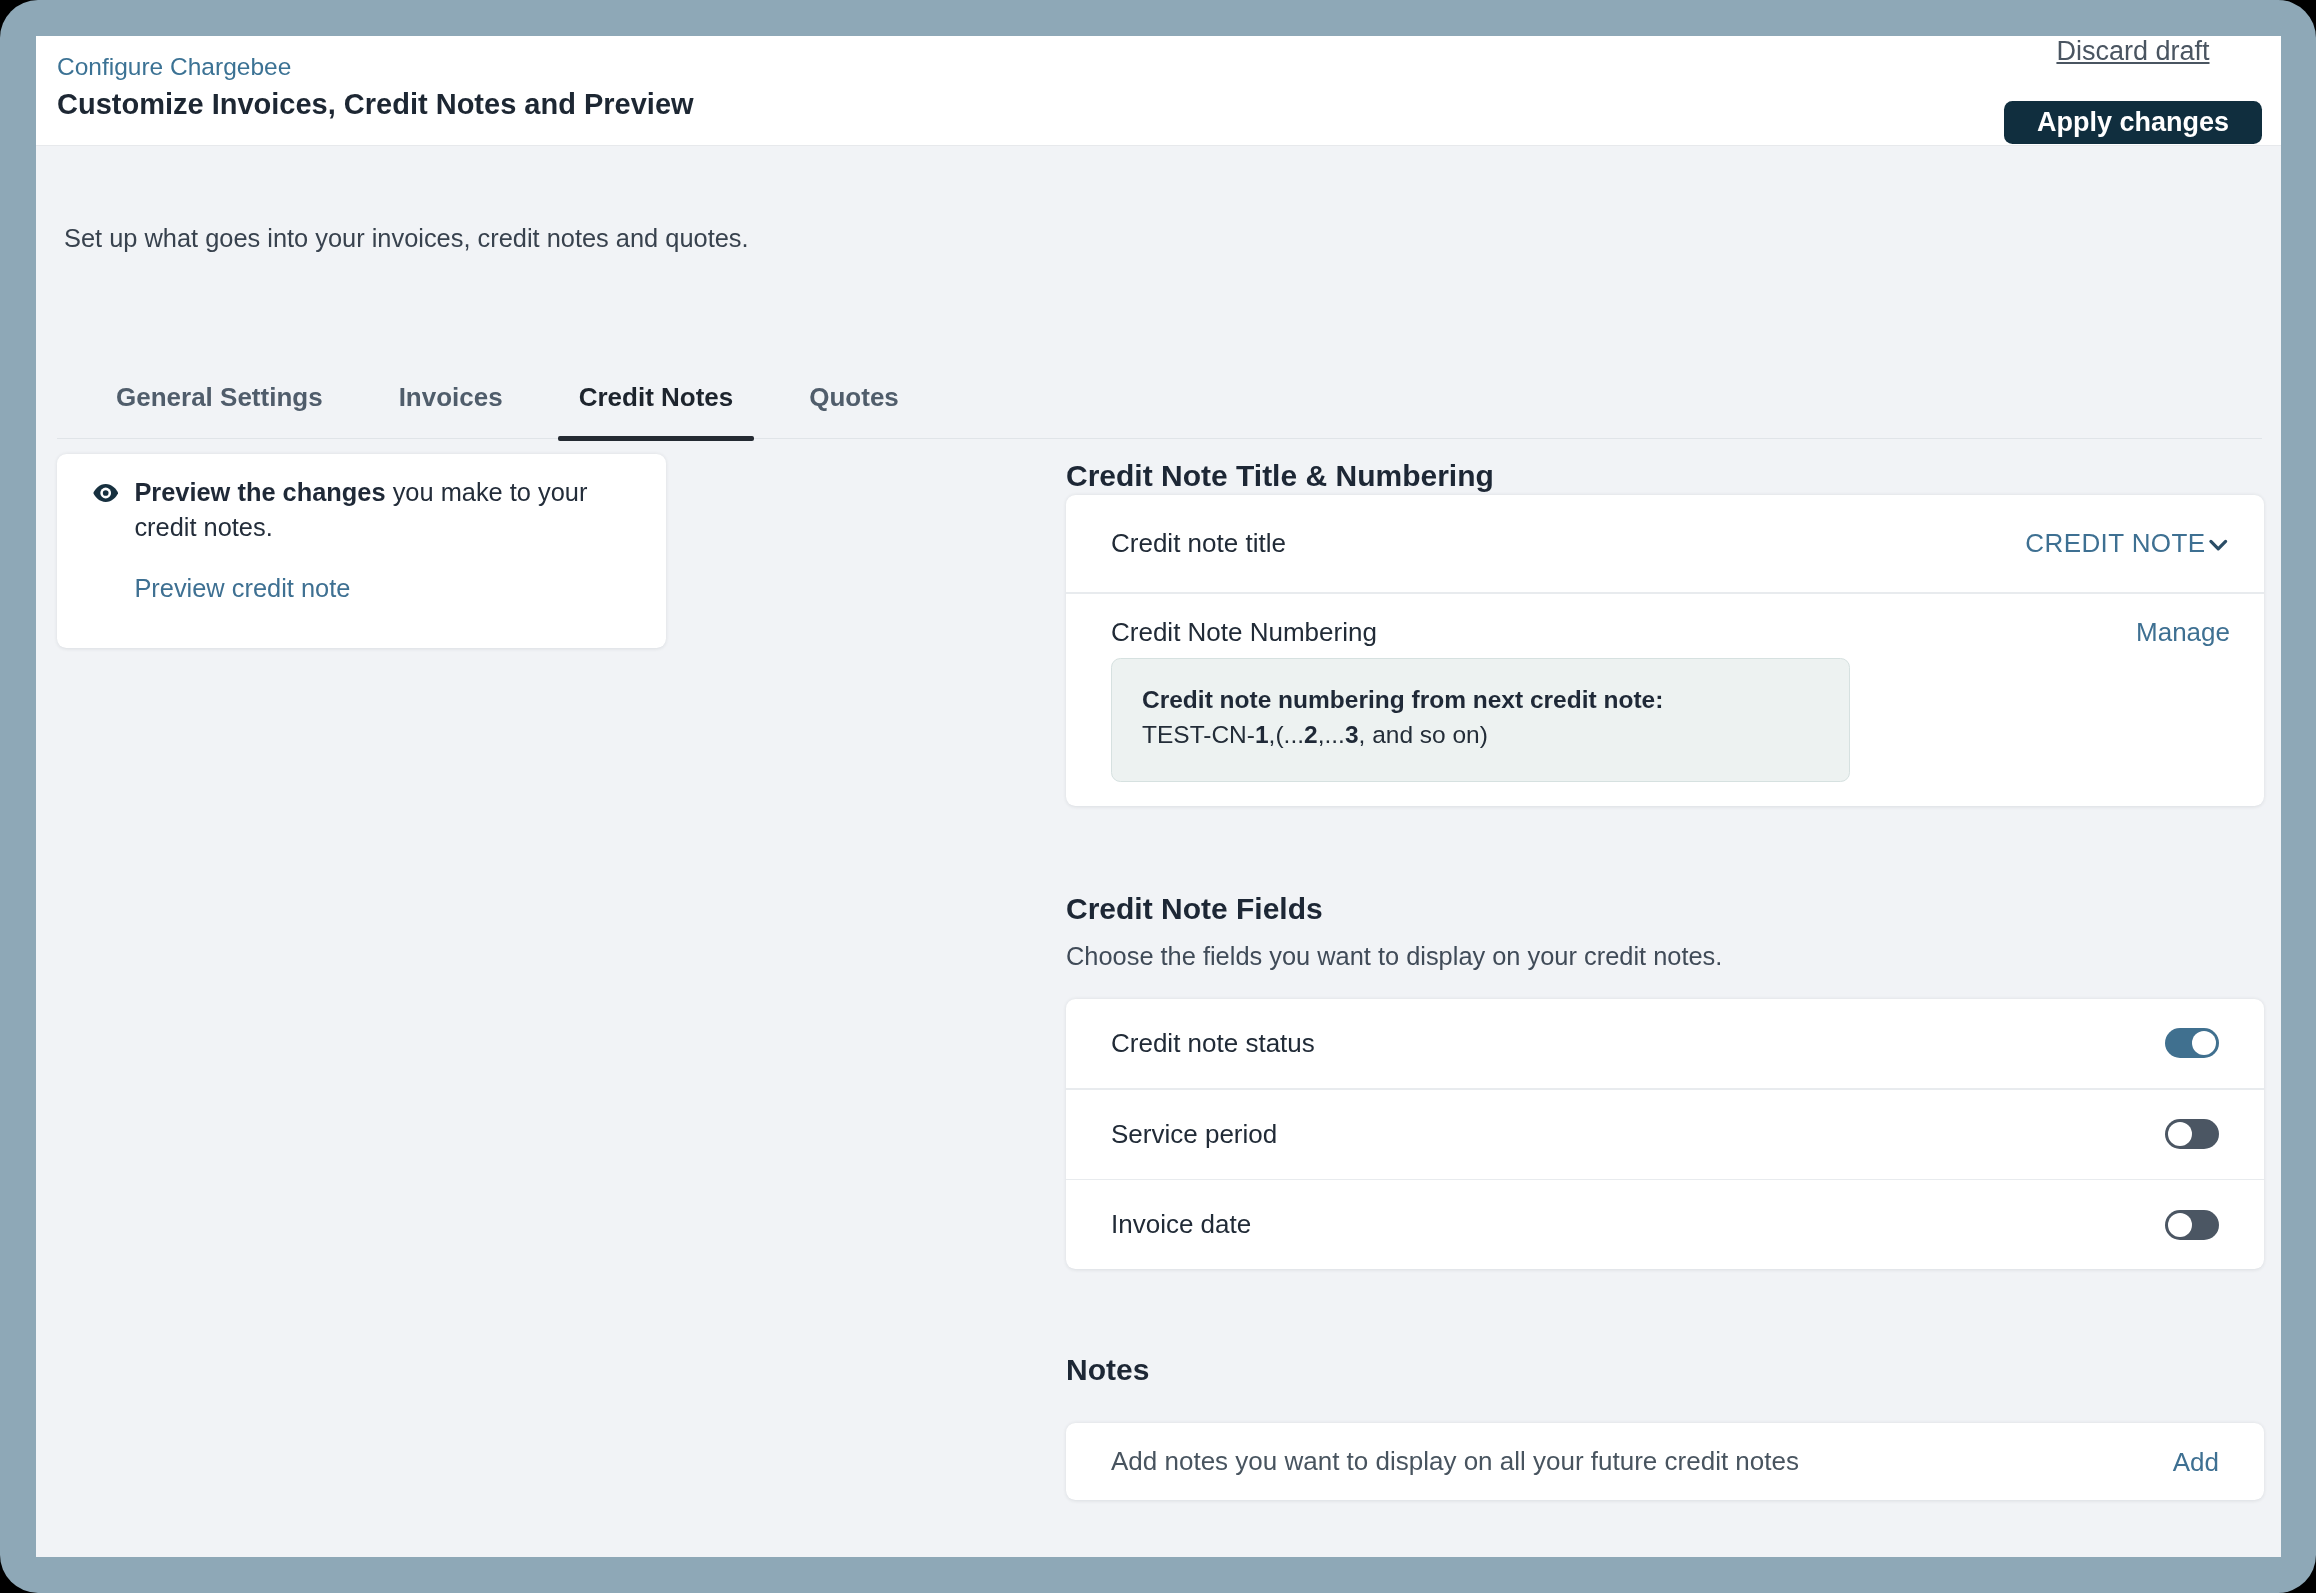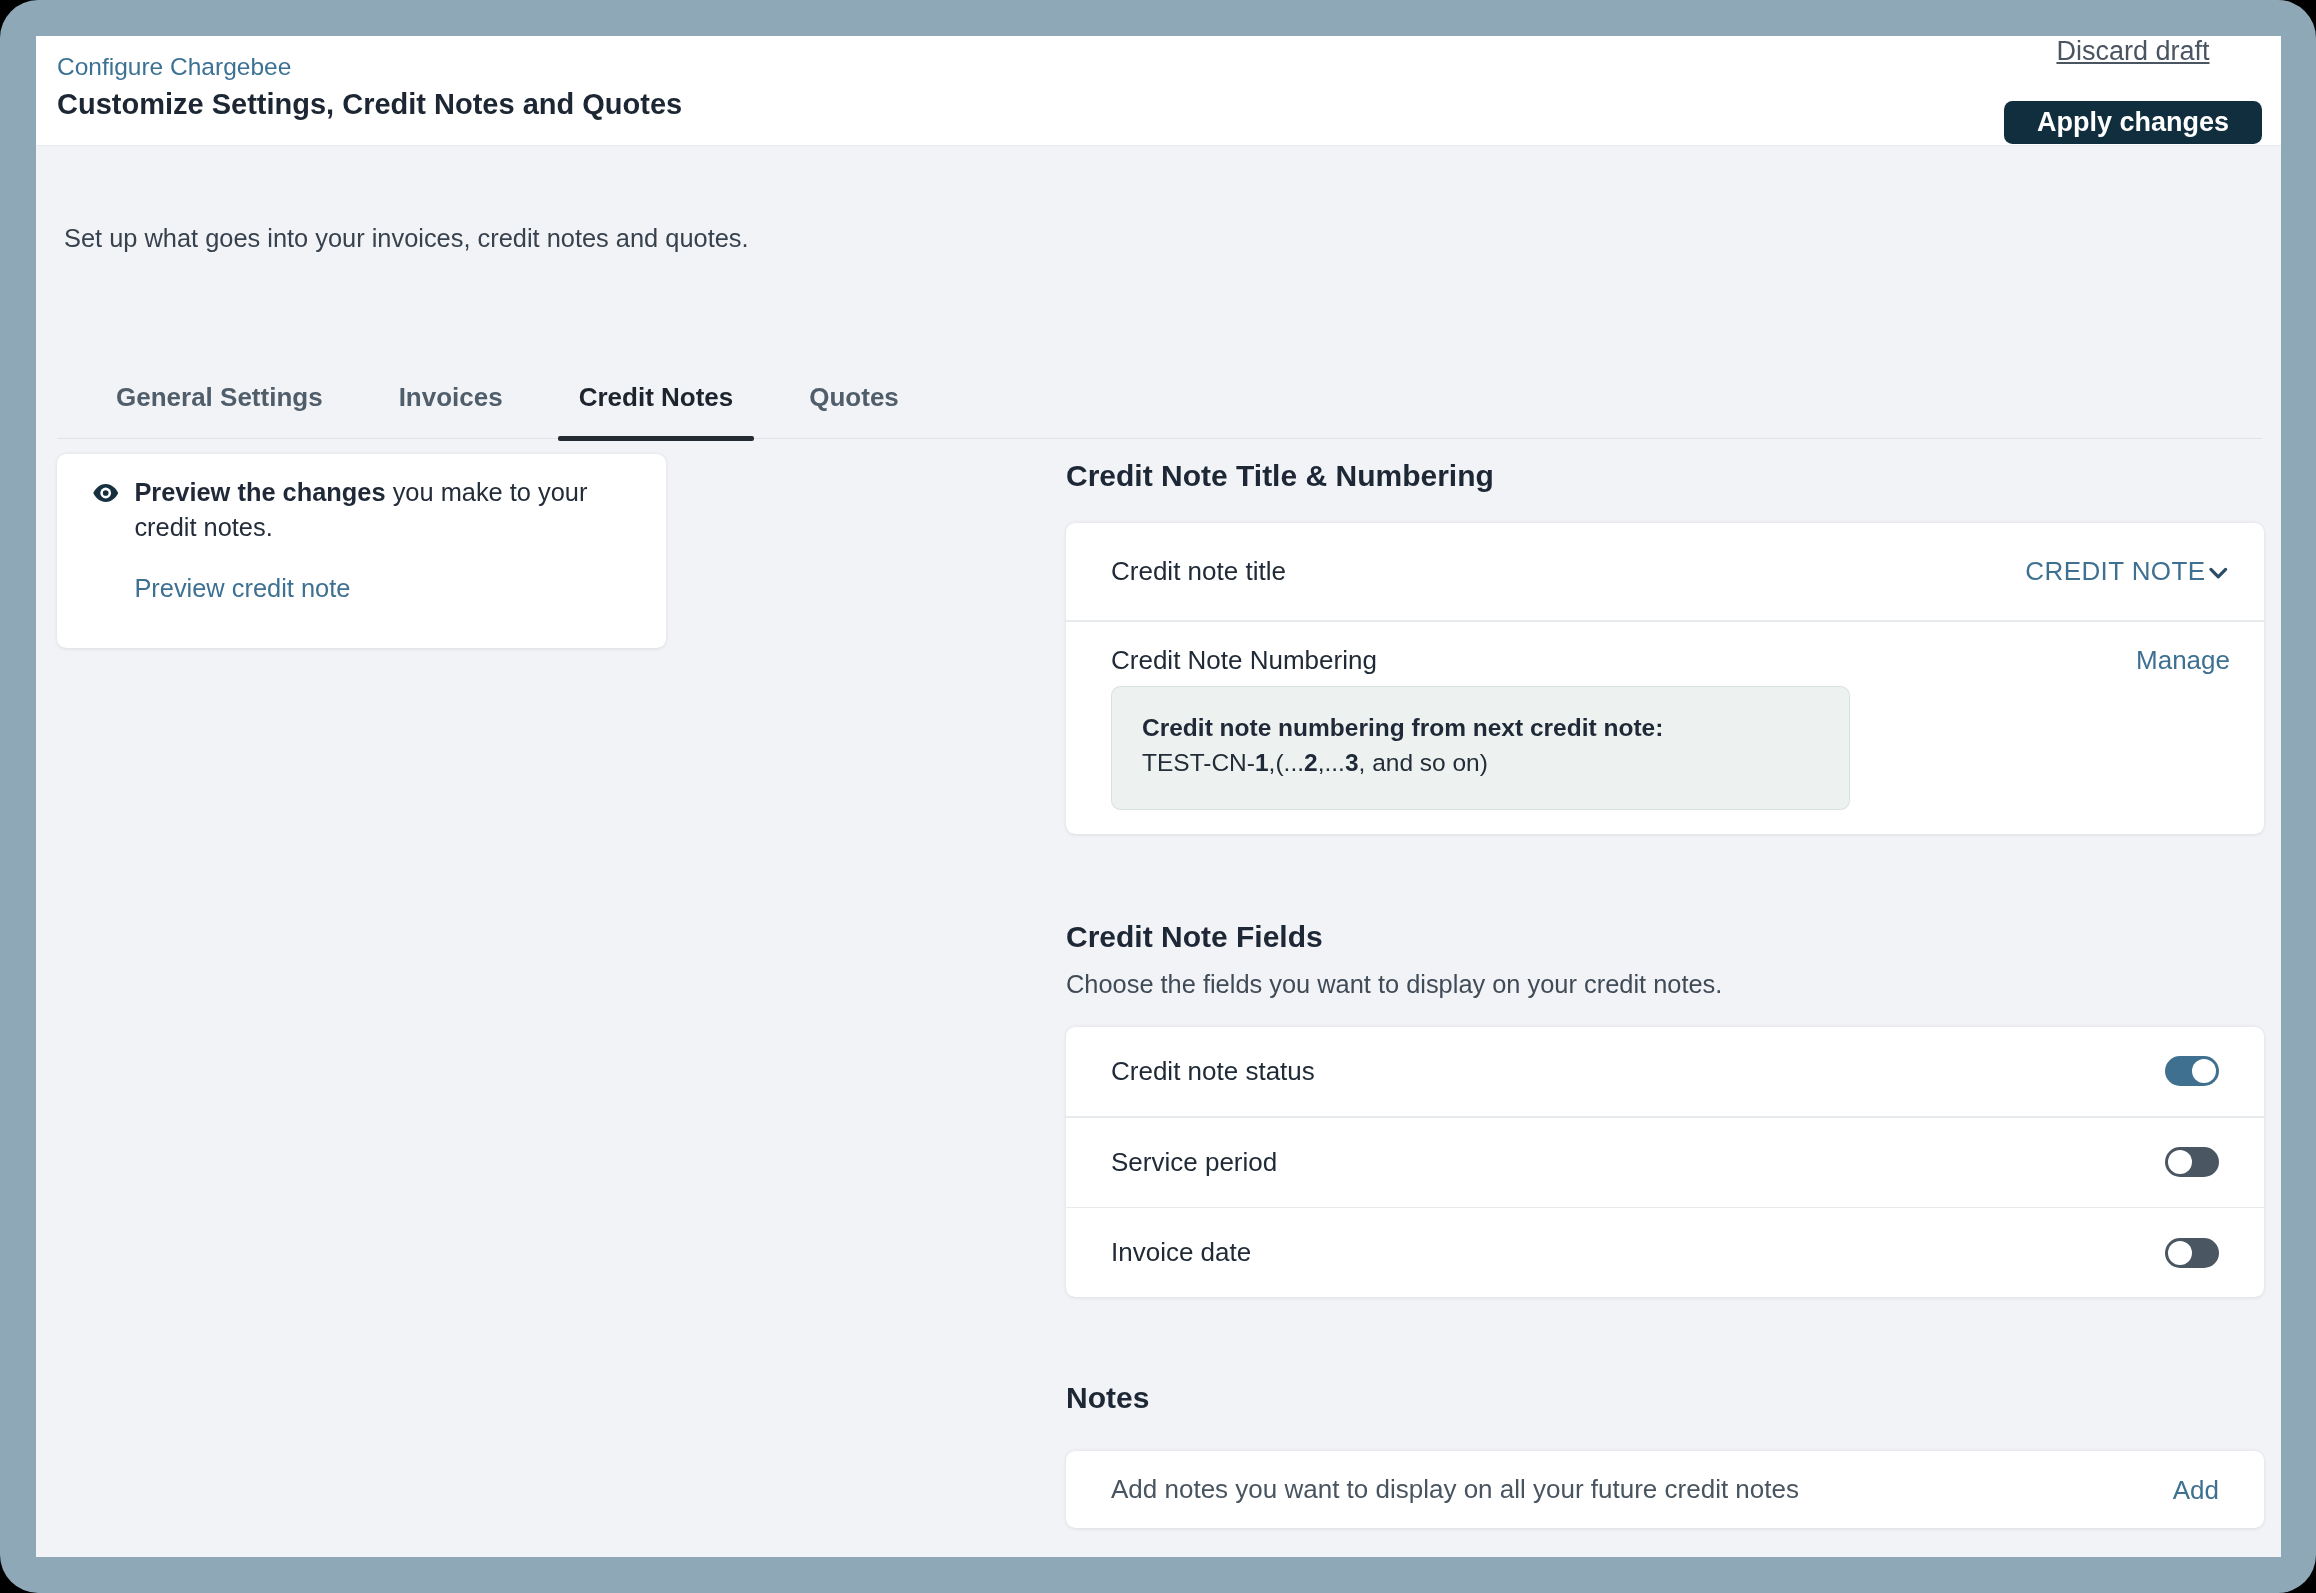--- a/index.html
+++ b/index.html
@@ -41,21 +41,21 @@
   .preview-text p{margin:0;font-size:25.4px;line-height:35px;color:#232d3a;white-space:pre-wrap;}
   .preview-text b{font-weight:700;color:#1f2937;}
   .link{color:#3e7092;cursor:pointer;text-decoration:none;}
   .preview-link{display:inline-block;margin-top:26px;font-size:25.4px;line-height:34px;}
 
   
   .right-col{position:absolute;left:1030px;top:311px;width:1198px;}
   .section-h{margin:0;font-size:30px;line-height:38px;font-weight:700;color:#1d2735;}
   .section-desc{margin:11.3px 0 0;font-size:25.4px;line-height:32px;color:#404b58;}
 
-  .card1{margin-top:28px;}
+  .card1{}
   .row-title{height:97px;display:flex;align-items:center;justify-content:space-between;padding:0 34px 0 45px;}
   .label{font-size:26px;color:#212b37;}
   .select{display:flex;align-items:center;gap:0;cursor:pointer;text-align:right;}
   .select-value{font-size:26px;letter-spacing:0.4px;color:#3e7092;}
   .chev{width:24.5px;height:24.5px;margin-top:2.8px;}
   .divider{height:1.9px;background:#e8ebee;}
   .row-numbering{padding:22.6px 34px 24.5px 45px;}
   .row-num-head{display:flex;align-items:center;justify-content:space-between;}
   .action-link{font-size:26px;line-height:32px;}
   .info-box{margin-top:9.4px;width:739px;height:124px;box-sizing:border-box;background:#edf2f1;
@@ -77,21 +77,21 @@
   .notes-label{font-size:26px;color:#48545f;}
 </style>
 </head>
 <body>
 
 <div class="frame">
   <div class="window">
 
     <header class="app-header">
       <a class="breadcrumb">Configure Chargebee</a>
-      <h1 class="page-title">Customize Settings, Credit Notes and Quotes</h1>
+      <h1 class="page-title">Customize Invoices, Credit Notes and Preview</h1>
       <div class="header-actions">
         <a class="discard-link">Discard draft</a>
         <button class="apply-btn">Apply changes</button>
       </div>
     </header>
 
     <div class="app-body">
 
       <p class="intro">Set up what goes into your invoices, credit notes and quotes.</p>
 

